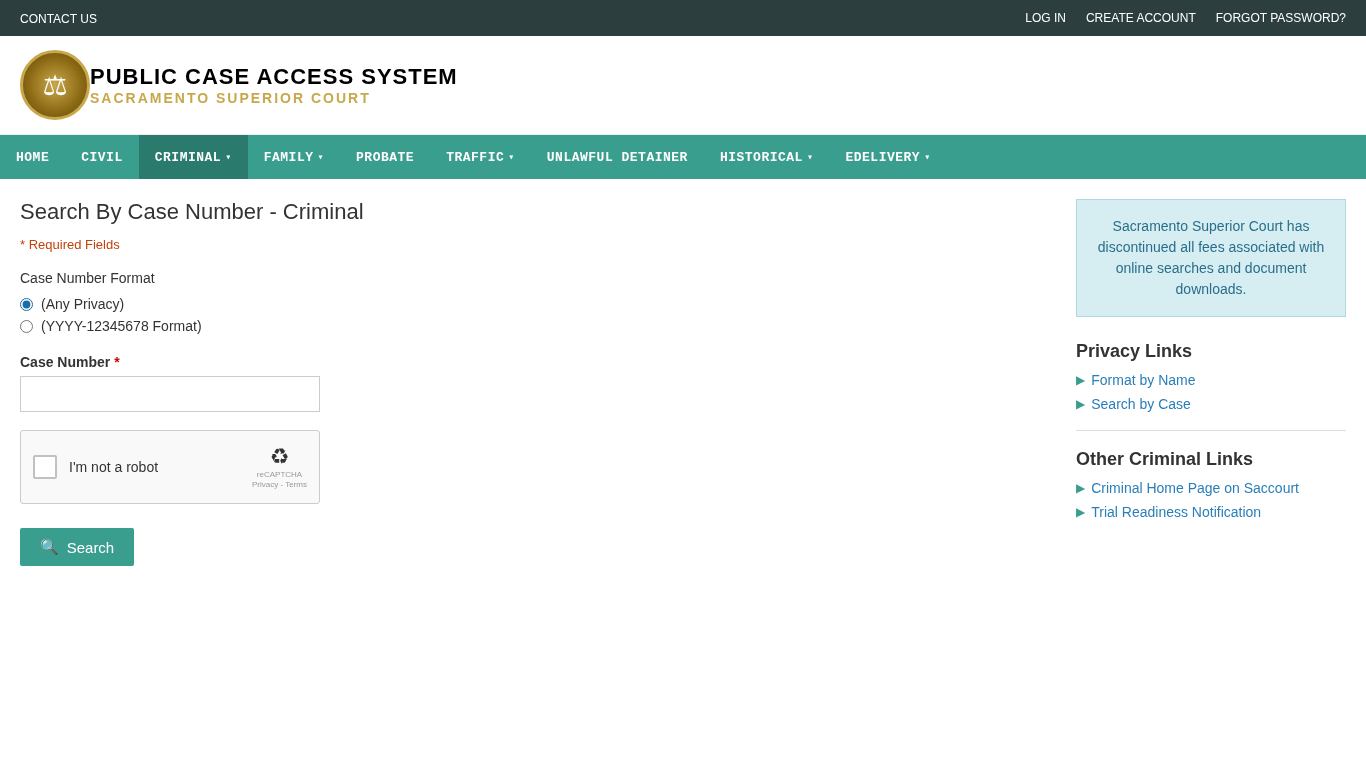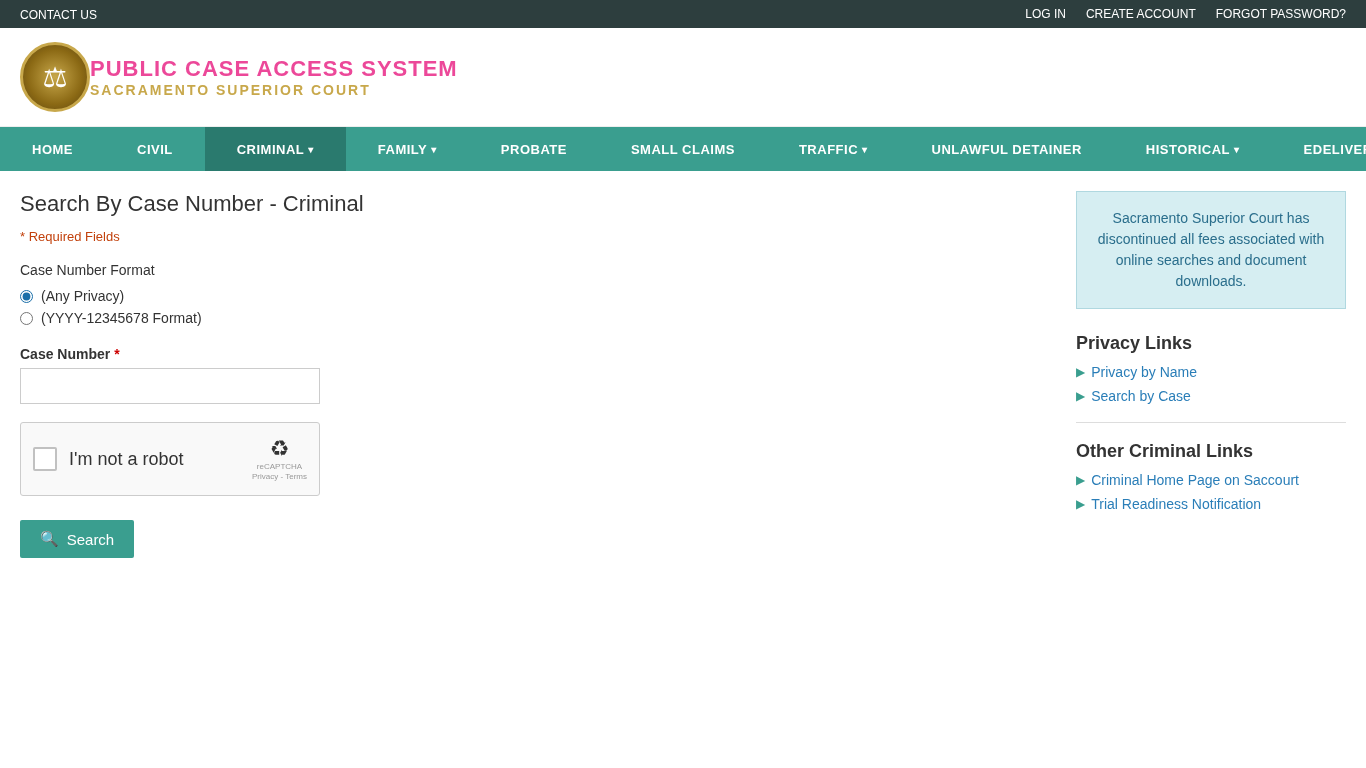--- a/index.html
+++ b/index.html
@@ -6,21 +6,21 @@
     body { font-family: Arial, sans-serif; font-size: 14px; color: #333; background: #fff; }
 
     
     .top-bar {
       background: #2d3e3e;
       color: #fff;
       display: flex;
       justify-content: space-between;
       align-items: center;
       padding: 0 20px;
-      height: 28px;
+      height: 36px;
     }
     .top-bar a {
       color: #fff;
       text-decoration: none;
       font-size: 12px;
       margin-left: 20px;
     }
     .top-bar-left a { margin-left: 0; margin-right: 0; }
     .top-bar-right { display: flex; }
 
@@ -29,21 +29,21 @@
       display: flex;
       align-items: center;
       padding: 14px 20px;
       background: #fff;
       border-bottom: 1px solid #eee;
     }
     .header-title-block {}
     .header-title {
       font-size: 22px;
       font-weight: bold;
-      color: #ec4899;
+      color: #000000;
       letter-spacing: 1px;
       text-transform: uppercase;
     }
     .header-subtitle {
       font-size: 14px;
       color: #c8a84b;
       letter-spacing: 2px;
       text-transform: uppercase;
       font-weight: bold;
     }
@@ -53,28 +53,29 @@
       background: #3a9e8f;
       display: flex;
       align-items: stretch;
       height: 44px;
     }
     .nav-item {
       color: #fff;
       text-decoration: none;
       font-size: 13px;
       font-weight: bold;
-      padding: 0 32px;
+      padding: 0 16px;
       display: flex;
       align-items: center;
       white-space: nowrap;
       cursor: pointer;
       text-transform: uppercase;
       letter-spacing: 0.5px;
       position: relative;
+      font-family: Liberation Mono, monospace;
     }
     .nav-item.active { background: #2a7a6e; }
     .nav-item .dropdown-arrow {
       margin-left: 4px;
       font-size: 10px;
     }
 
     
     .main-container {
       display: flex;
@@ -160,21 +161,21 @@
     .recaptcha-checkbox {
       width: 24px;
       height: 24px;
       border: 2px solid #c1c1c1;
       border-radius: 2px;
       margin-right: 12px;
       flex-shrink: 0;
       background: #fff;
     }
     .recaptcha-label {
-      font-size: 18px;
+      font-size: 14px;
       color: #333;
       flex: 1;
     }
     .recaptcha-logo {
       display: flex;
       flex-direction: column;
       align-items: center;
       margin-left: 8px;
     }
     .recaptcha-logo-icon {
@@ -283,21 +284,20 @@
     <div class="header-subtitle">SACRAMENTO SUPERIOR COURT</div>
   </div>
 </div>
 
 <nav class="nav">
   <a class="nav-item">HOME</a>
   <a class="nav-item">CIVIL</a>
   <a class="nav-item active">CRIMINAL <span class="dropdown-arrow">▾</span></a>
   <a class="nav-item">FAMILY <span class="dropdown-arrow">▾</span></a>
   <a class="nav-item">PROBATE</a>
-  <a class="nav-item">SMALL CLAIMS</a>
   <a class="nav-item">TRAFFIC <span class="dropdown-arrow">▾</span></a>
   <a class="nav-item">UNLAWFUL DETAINER</a>
   <a class="nav-item">HISTORICAL <span class="dropdown-arrow">▾</span></a>
   <a class="nav-item">eDELIVERY <span class="dropdown-arrow">▾</span></a>
 </nav>
 
 <div class="main-container">
 
   <div class="content-area">
     <h1 class="page-title">Search By Case Number - Criminal</h1>
@@ -341,21 +341,21 @@
 
   <div class="sidebar">
     <div class="sidebar-info-box">
       <span>Sacramento Superior Court has discontinued all fees associated with online searches and document downloads.</span>
     </div>
 
     <h2 class="sidebar-section-title">Privacy Links</h2>
 
     <div class="sidebar-link-item">
       <span class="sidebar-arrow">▶</span>
-      <a>Privacy by Name</a>
+      <a>Format by Name</a>
     </div>
     <div class="sidebar-link-item">
       <span class="sidebar-arrow">▶</span>
       <a>Search by Case</a>
     </div>
 
     <hr class="sidebar-divider">
 
     <h2 class="sidebar-section-title">Other Criminal Links</h2>
 

